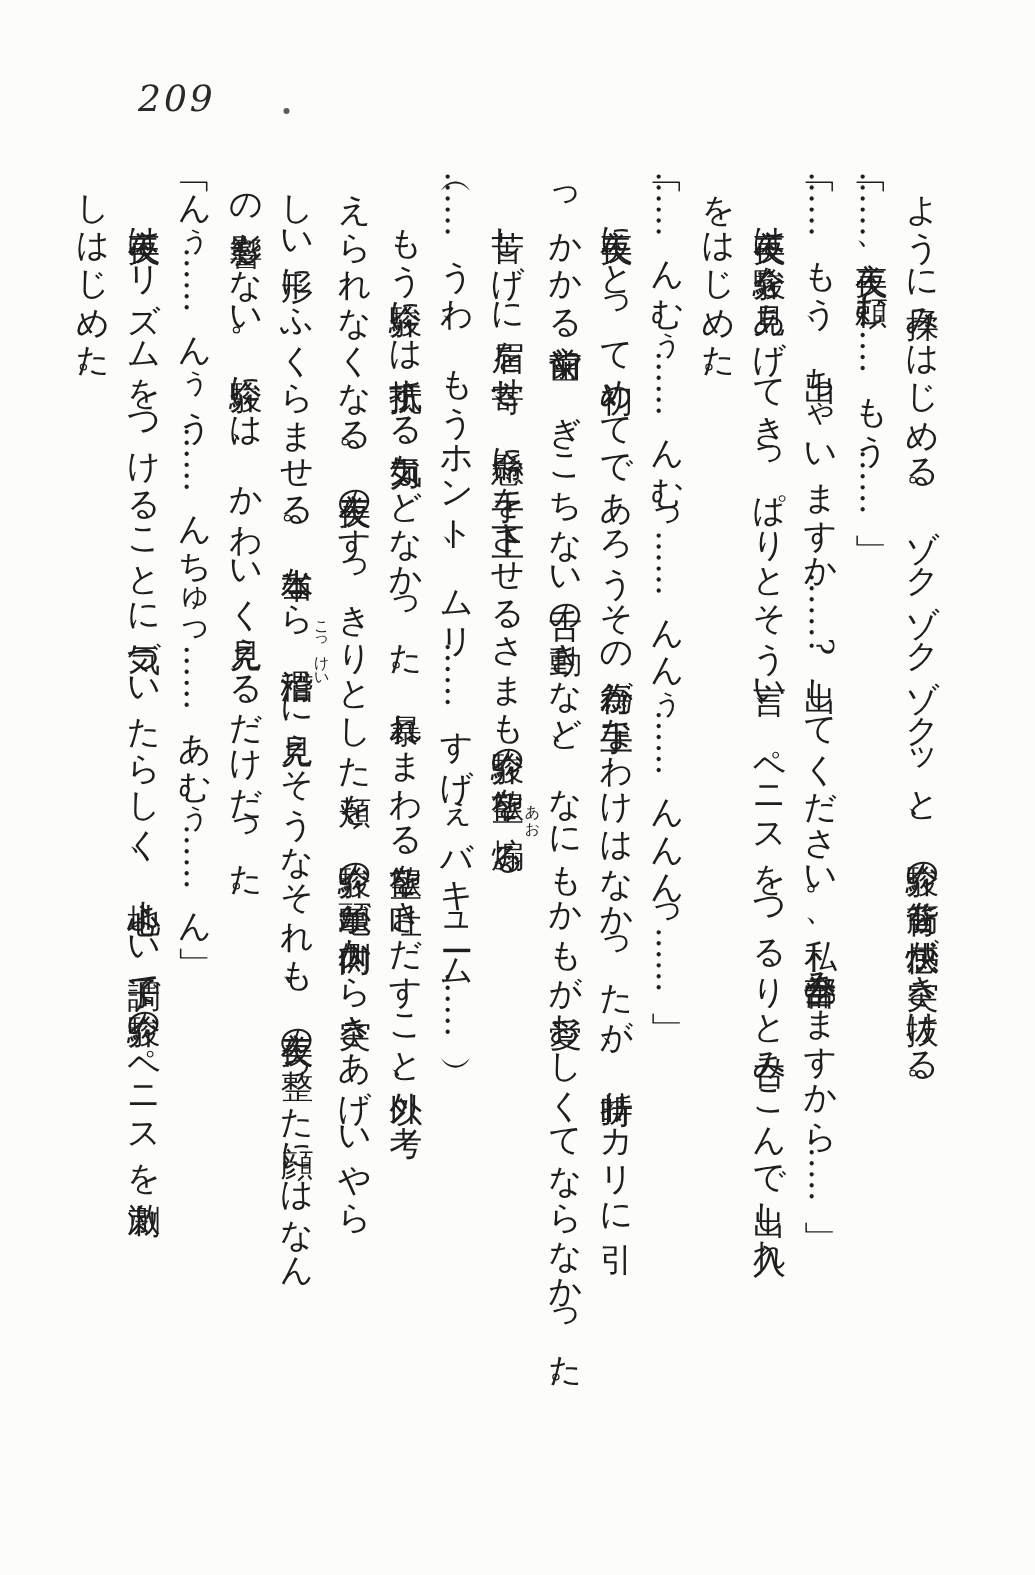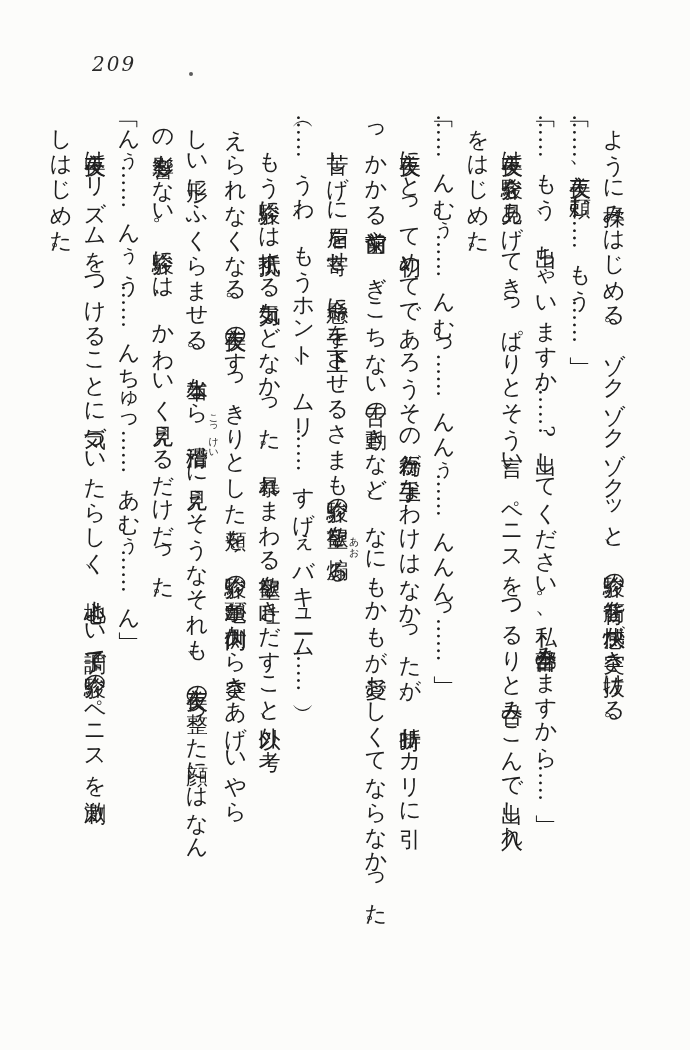--- a/index.html
+++ b/index.html
@@ -15,21 +15,21 @@
     font-family: "DejaVu Serif", "Liberation Serif", serif;
   }
   .page {
     position: absolute;
     inset: 0;
   }
   .page-number {
     position: absolute;
     left: 92px;
     top: 52px;
-    font-size: 20px;
+    font-size: 24px;
     font-style: italic;
     letter-spacing: 2px;
     color: #2a2a2a;
   }
   .ink-dot {
     position: absolute;
     left: 189px;
     top: 72px;
     width: 4px;
     height: 4px;

